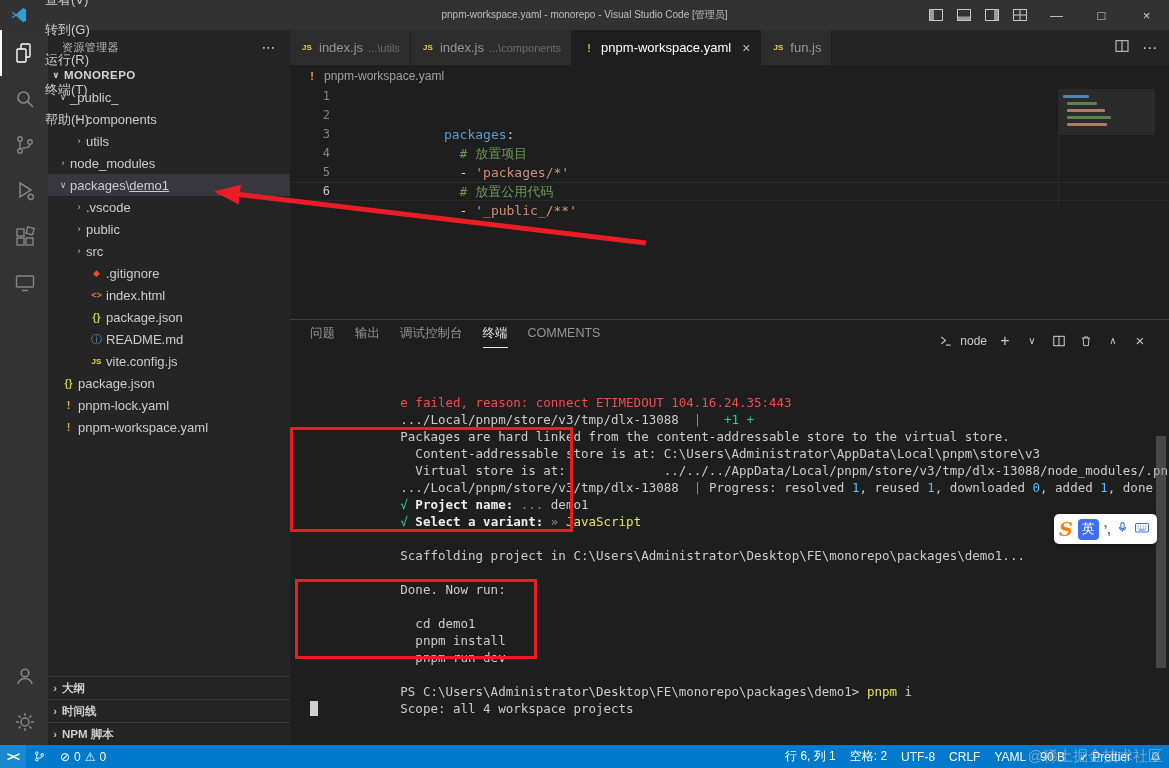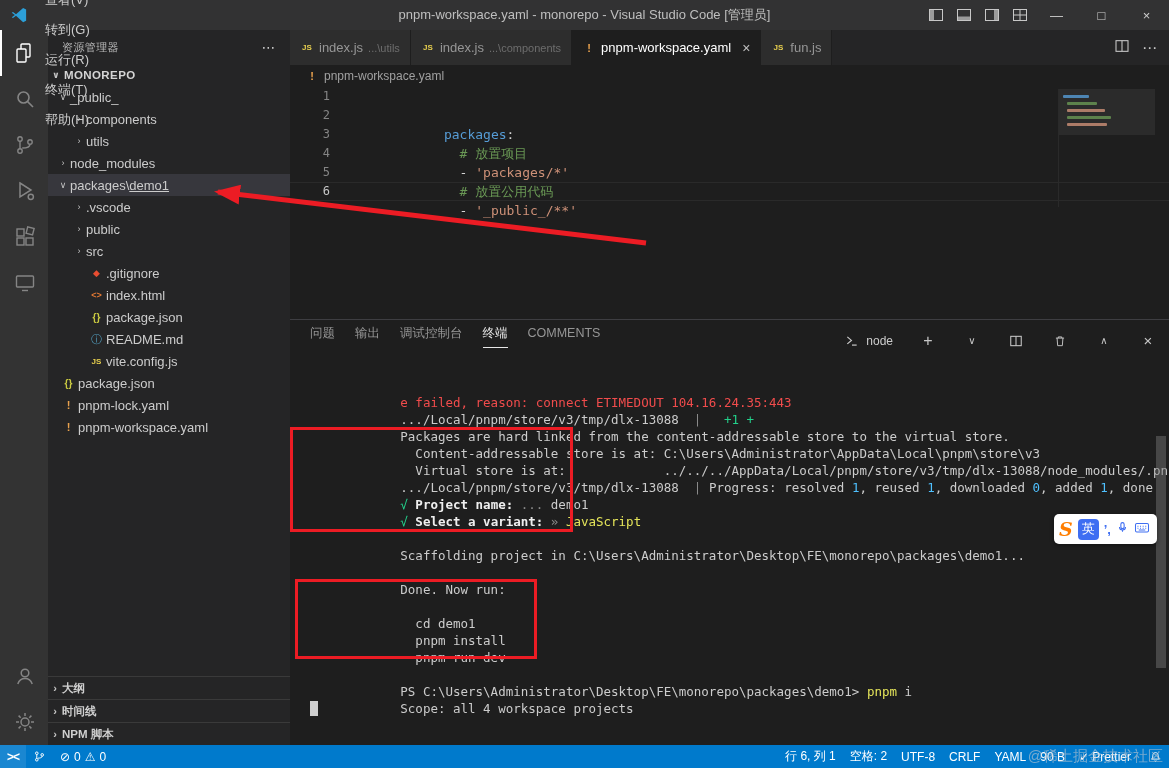--- a/index.html
+++ b/index.html
@@ -3,21 +3,21 @@
 <meta charset="utf-8">
 <style>
   html,body{margin:0;padding:0;}
   body{width:1169px;height:768px;position:relative;overflow:hidden;background:#1e1e1e;
        font-family:"Liberation Sans","DejaVu Sans",sans-serif;color:#cccccc;-webkit-font-smoothing:antialiased;}
 
   
   .titlebar{height:30px;background:#323233;display:flex;align-items:center;font-size:13px;color:#cccccc;position:relative;}
   .vslogo{width:18px;height:18px;margin:0 8px 0 10px;flex:none;}
   .menu-item{padding:0 9px;height:30px;line-height:30px;cursor:default;}
-  .win-title{position:absolute;left:50%;transform:translateX(-50%);top:0;height:30px;line-height:30px;font-size:13px;color:#bfbfbf;white-space:nowrap;}
+  .win-title{position:absolute;left:50%;transform:translateX(-50%);top:0;height:30px;line-height:30px;font-size:10px;color:#bfbfbf;white-space:nowrap;}
   .tb-controls{margin-left:auto;display:flex;align-items:center;height:30px;}
   .tb-ic{width:28px;height:30px;display:flex;align-items:center;justify-content:center;color:#c8c8c8;}
   .winbtn{width:45px;height:30px;display:flex;align-items:center;justify-content:center;font-size:13px;color:#d0d0d0;}
 
   
   .main{display:flex;height:715px;}
   .activitybar{width:48px;background:#333333;display:flex;flex-direction:column;align-items:center;flex:none;}
   .act-ic{width:48px;height:46px;display:flex;align-items:center;justify-content:center;color:#858585;border-left:2px solid transparent;box-sizing:border-box;}
   .act-ic.active{color:#ffffff;border-left:2px solid #ffffff;}
   .act-bottom{margin-top:auto;}
@@ -73,21 +73,21 @@
 
   .minimap{position:absolute;right:14px;top:2px;width:96px;height:118px;border-left:1px solid #2a2a2a;}
   .mm-slider{position:absolute;left:0;top:0;width:100%;height:46px;background:rgba(255,255,255,.06);}
   .mm-bar{position:absolute;height:3px;border-radius:1px;opacity:.8;}
 
   
   .panel{height:425px;flex:none;border-top:1px solid #3e3e42;display:flex;flex-direction:column;background:#1e1e1e;}
   .panel-header{height:28px;flex:none;display:flex;align-items:center;padding-left:20px;font-size:12.5px;color:#969696;}
   .panel-tab{margin-right:20px;height:28px;line-height:27px;box-sizing:border-box;cursor:pointer;white-space:nowrap;}
   .panel-tab.active{color:#e7e7e7;border-bottom:1px solid #e7e7e7;}
-  .panel-actions{margin-left:auto;display:flex;align-items:center;gap:26px;padding-right:12px;color:#c8c8c8;font-size:13px;margin-top:13px;}
+  .panel-actions{margin-left:auto;display:flex;align-items:center;gap:9px;padding-right:20px;color:#c8c8c8;font-size:13px;margin-top:13px;}
   .panel-actions .shell{display:flex;align-items:center;gap:5px;font-size:12px;color:#cccccc;}
   .pa-ic{display:flex;align-items:center;justify-content:center;width:18px;height:18px;}
   .terminal{flex:1;position:relative;padding:12px 0 0 20px;font-family:"DejaVu Sans Mono",monospace;font-size:12.5px;line-height:17px;color:#cccccc;overflow:hidden;}
   .t-line{white-space:pre;height:17px;}
   .seg{}
   .t-red{color:#f14c4c;} .t-green{color:#23d18b;} .t-yellow{color:#e5e55a;}
   .t-num{color:#4fc1ff;} .t-dim{color:#8a8a8a;} .t-bold{color:#efefef;font-weight:bold;}
   .cursor{display:inline-block;width:8px;height:15px;background:#cfcfcf;vertical-align:text-bottom;}
   .term-scrollbar{position:absolute;right:3px;top:88px;width:10px;height:232px;background:rgba(121,121,121,.45);}
 

